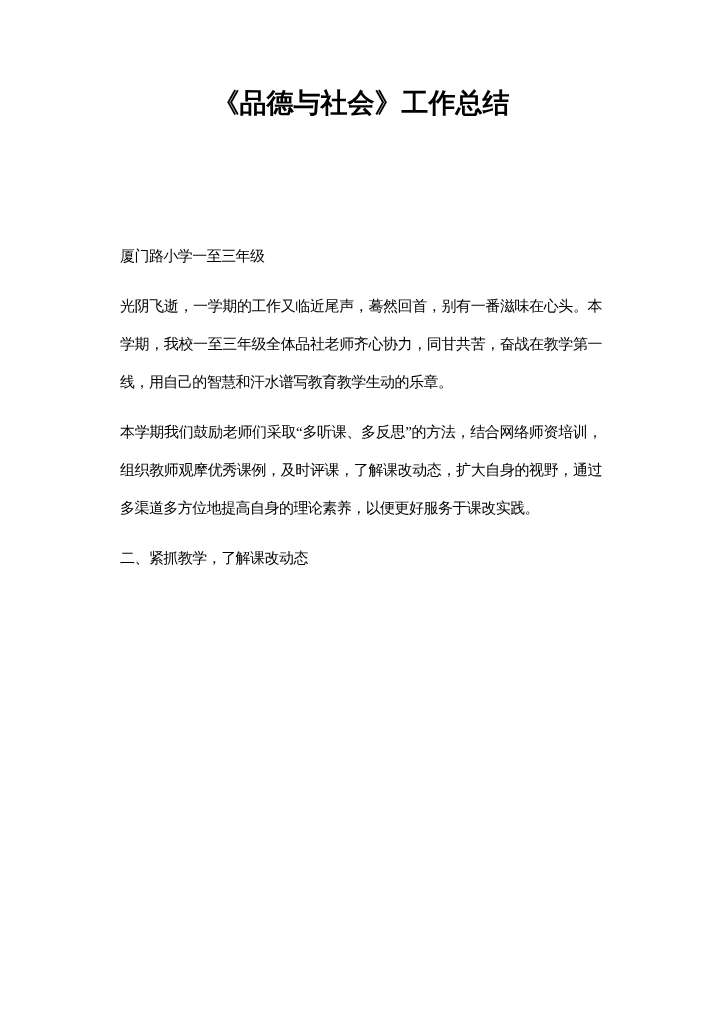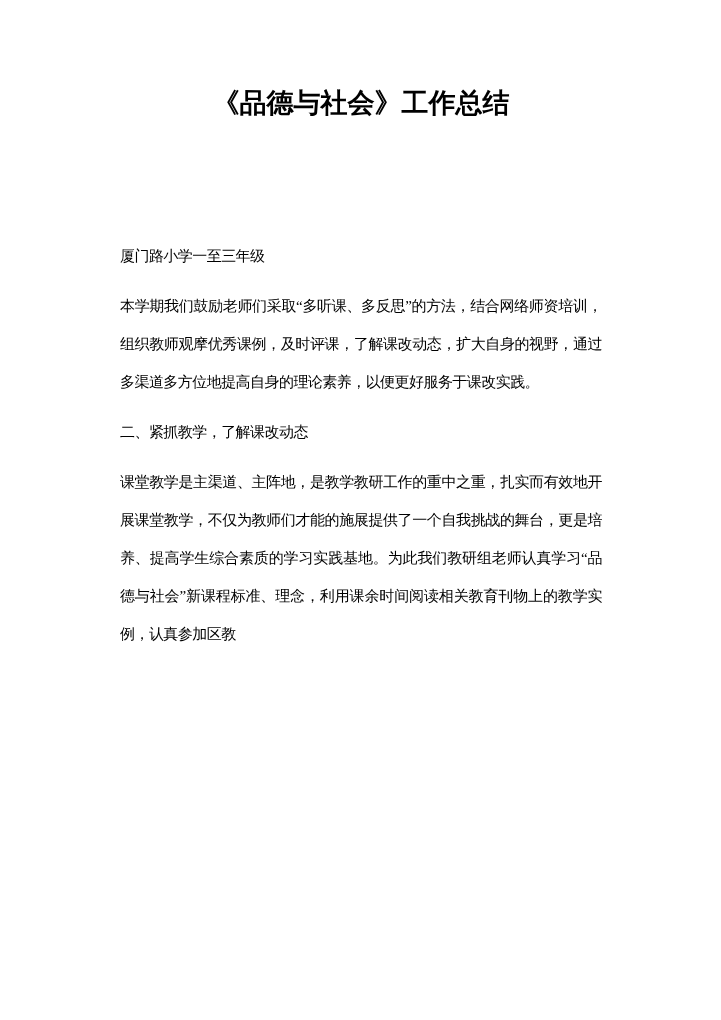--- a/index.html
+++ b/index.html
@@ -40,17 +40,17 @@
   }
 </style>
 </head>
 <body>
 
 <div class="page">
   <h1 class="doc-title">《品德与社会》工作总结</h1>
 
   <div class="doc-body">
     <p>厦门路小学一至三年级</p>
+    <p>光阴飞逝，一学期的工作又临近尾声，蓦然回首，别有一番滋味在心头。本学期，我校一至三年级全体品社老师齐心协力，同甘共苦，奋战在教学第一线，用自己的智慧和汗水谱写教育教学生动的乐章。</p>
     <p>本学期我们鼓励老师们采取“多听课、多反思”的方法，结合网络师资培训，组织教师观摩优秀课例，及时评课，了解课改动态，扩大自身的视野，通过多渠道多方位地提高自身的理论素养，以便更好服务于课改实践。</p>
     <p>二、紧抓教学，了解课改动态</p>
-    <p>课堂教学是主渠道、主阵地，是教学教研工作的重中之重，扎实而有效地开展课堂教学，不仅为教师们才能的施展提供了一个自我挑战的舞台，更是培养、提高学生综合素质的学习实践基地。为此我们教研组老师认真学习“品德与社会”新课程标准、理念，利用课余时间阅读相关教育刊物上的教学实例，认真参加区教</p>
   </div>
 </div>
 
 </body></html>

